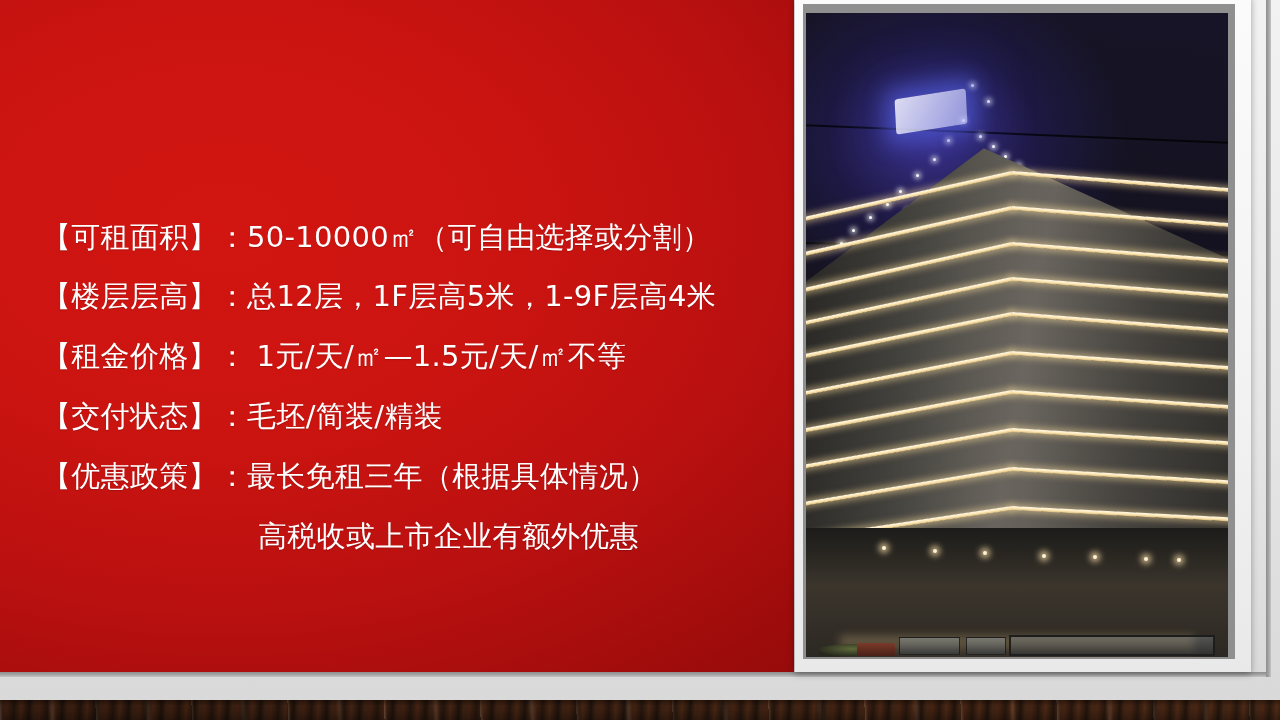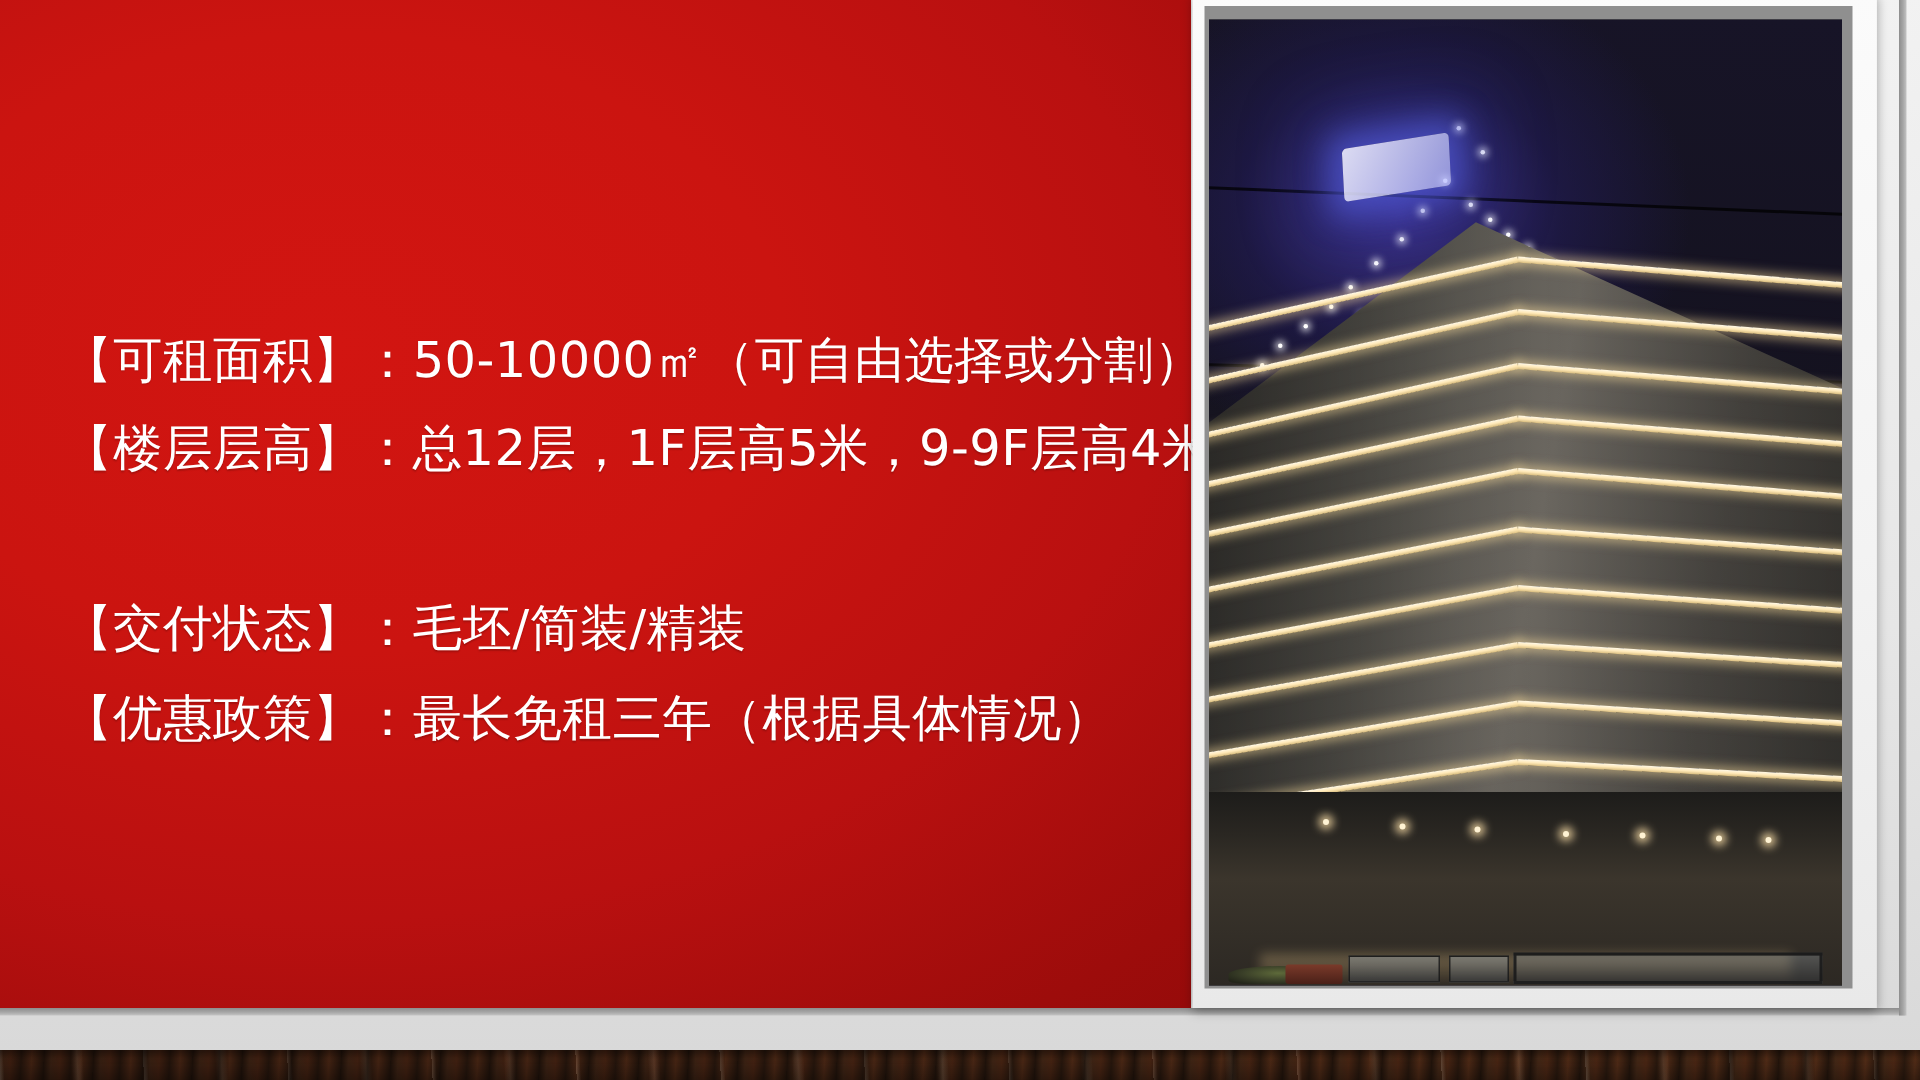--- a/index.html
+++ b/index.html
@@ -113,21 +113,21 @@
     font-size: 27px;
     font-weight: 700;
     letter-spacing: 0.2px;
     white-space: nowrap;
     text-shadow: 0 1px 1px rgba(0,0,0,0.2);
   }
 
   .bullet {
     position: absolute;
     left: 42px;
-    font-size: 33px;
+    font-size: 29px;
     font-weight: 400;
     letter-spacing: 0.3px;
     white-space: nowrap;
     text-shadow: 0 1px 1px rgba(0,0,0,0.18);
   }
 
   .b1 { top: 218px; }
   .b2 { top: 277px; }
   .b3 { top: 337px; }
   .b4 { top: 397px; }
@@ -307,27 +307,29 @@
   <div class="mat-rule-right"></div>
 
   <div class="red-panel"></div>
 
   <div class="text-block">
 
 
 
     <div class="bullet b1">【可租面积】：50-10000㎡（可自由选择或分割）</div>
 
-    <div class="bullet b2">【楼层层高】：总12层，1F层高5米，9-9F层高4米</div>
-
+    <div class="bullet b2">【楼层层高】：总12层，1F层高5米，1-9F层高4米</div>
+
+    <div class="bullet b3">【租金价格】： 1元/天/㎡—1.5元/天/㎡不等</div>
 
     <div class="bullet b5">【优惠政策】：最长免租三年（根据具体情况）</div>
 
     <div class="bullet b4">【交付状态】：毛坯/简装/精装</div>
 
+    <div class="bullet b6">高税收或上市企业有额外优惠</div>
   </div>
 
   <div class="photo-frame">
     <div class="photo-inner-rule"></div>
 
     <div class="photo">
       <div class="sky"></div>
       <div class="wire wire2"></div>
       <div class="wire"></div>
 

